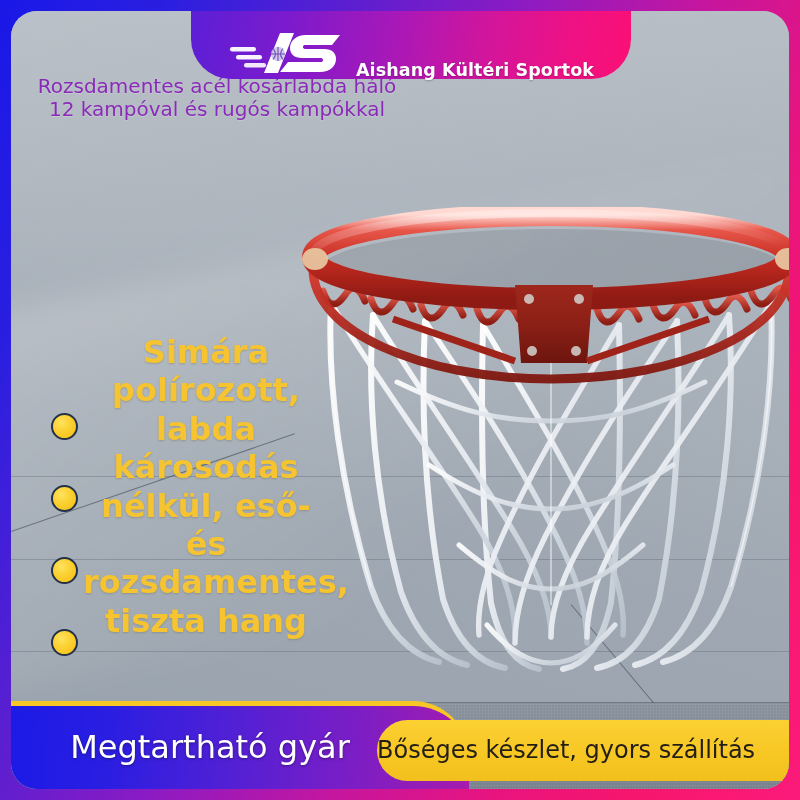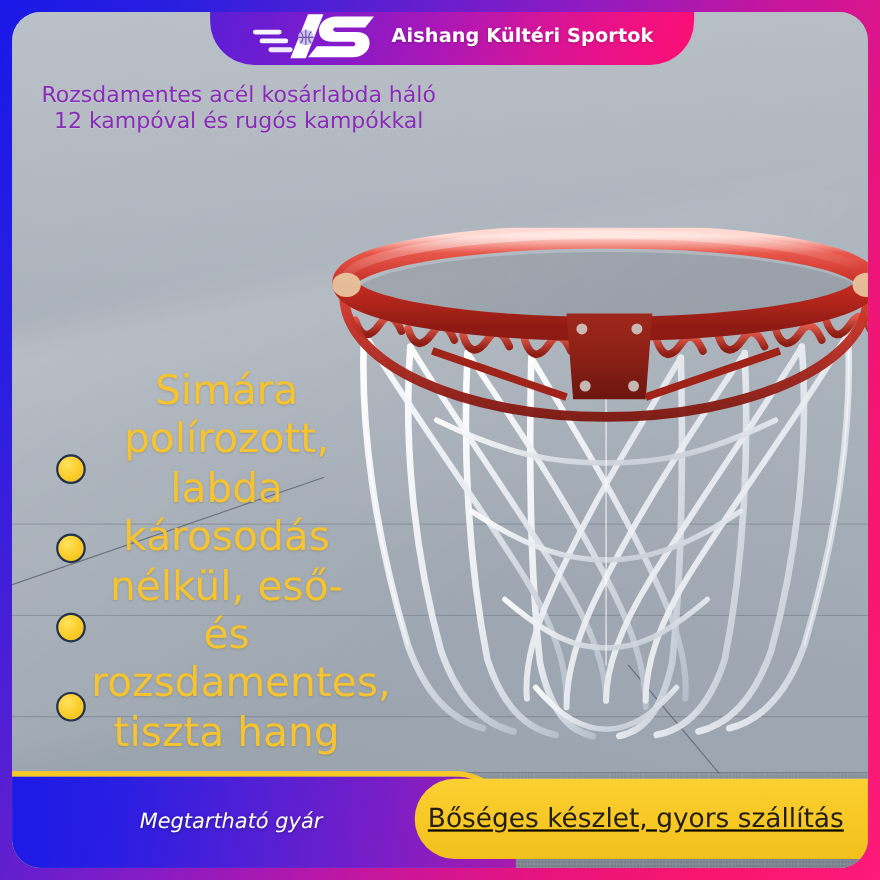--- a/index.html
+++ b/index.html
@@ -79,27 +79,27 @@
   .diag-c { left:556px; top:692px; width:110px; transform:rotate(88deg);
             background:rgba(55,62,72,.5); }
 
   
   #hoop { position:absolute; left:290px; top:196px; width:500px; height:480px; }
   #hoop svg { width:100%; height:100%; display:block; }
 
   
   #header-ribbon {
     position:absolute; left:180px; top:-12px;
-    width:440px; height:60px;
+    width:440px; height:80px;
     background:linear-gradient(100deg,
         #5b1fd6 0%, #7b1bcd 22%, #a818b8 46%, #d4159a 68%, #ef1183 86%, #fb1075 100%);
     border-bottom-left-radius:40px;
     border-bottom-right-radius:40px;
     z-index:6;
-    display:flex; align-items:center; justify-content:center; gap:12px;
+    display:flex; align-items:flex-end; justify-content:center; gap:12px;
     padding-top:8px;
   }
   .logo-wrap { width:116px; height:52px; flex:0 0 auto; }
   .logo-wrap svg { width:100%; height:100%; display:block; }
   .brand-block { text-align:center; color:#fff; line-height:1.03; }
   .brand-hu {
     font-size:17.5px; font-weight:700; letter-spacing:.1px;
     text-shadow:0 1px 2px rgba(0,0,0,.25);
   }
   .brand-en {
@@ -115,21 +115,21 @@
     font-size:20px; line-height:1.16; font-weight:400;
     color:#8a2ab8;
     z-index:5;
     text-shadow:0 1px 1px rgba(255,255,255,.25);
   }
 
   
   #feature-text {
     position:absolute; left:72px; top:322px; width:246px;
     text-align:center;
-    font-size:37px; line-height:1.2; font-weight:400;
+    font-size:32px; line-height:1.2; font-weight:700;
     color:#f5c430;
     z-index:5;
     text-shadow:0 1px 2px rgba(70,60,10,.22);
   }
 
   
   .bullet {
     position:absolute; left:40px;
     width:27px; height:27px; border-radius:50%;
     background:radial-gradient(circle at 36% 32%, #ffe25e 0%, #fbcf2e 48%, #f1be18 100%);
@@ -146,34 +146,32 @@
     position:absolute; left:-4px; bottom:0;
     width:462px; height:88px;
     background:linear-gradient(95deg,
         #1b1ae6 0%, #2a1ee2 22%, #5420d4 50%, #7a1ec6 74%, #a61bad 100%);
     border-top:5px solid #f6c726;
     border-top-right-radius:56px;
     display:flex; align-items:center; justify-content:center;
     z-index:7;
   }
   #banner-left-text {
-    color:#fff; font-size:19px; line-height:1.2; font-weight:400;
+    color:#fff; font-size:32px; line-height:1.2; font-weight:400;
     padding-right:56px;
     text-shadow:0 1px 3px rgba(0,0,0,.4);
-    font-style:italic;
   }
   #banner-right {
     position:absolute; right:-6px; bottom:8px;
-    width:418px; height:73px;
+    width:418px; height:61px;
     background:linear-gradient(180deg,#fbd032 0%, #f7c724 55%, #f2c01d 100%);
     border-top-left-radius:60px;
     border-bottom-left-radius:60px;
-    display:flex; align-items:center; justify-content:center;
+    display:flex; align-items:center; justify-content:flex-start;
     z-index:7;
-    text-decoration:underline;
   }
   #banner-right-text {
     color:#241f16; font-size:24px; line-height:1.22; font-weight:400;
     text-align:center; padding-right:16px;
   }
 </style>
 </head>
 <body>
 
 <div id="poster">

